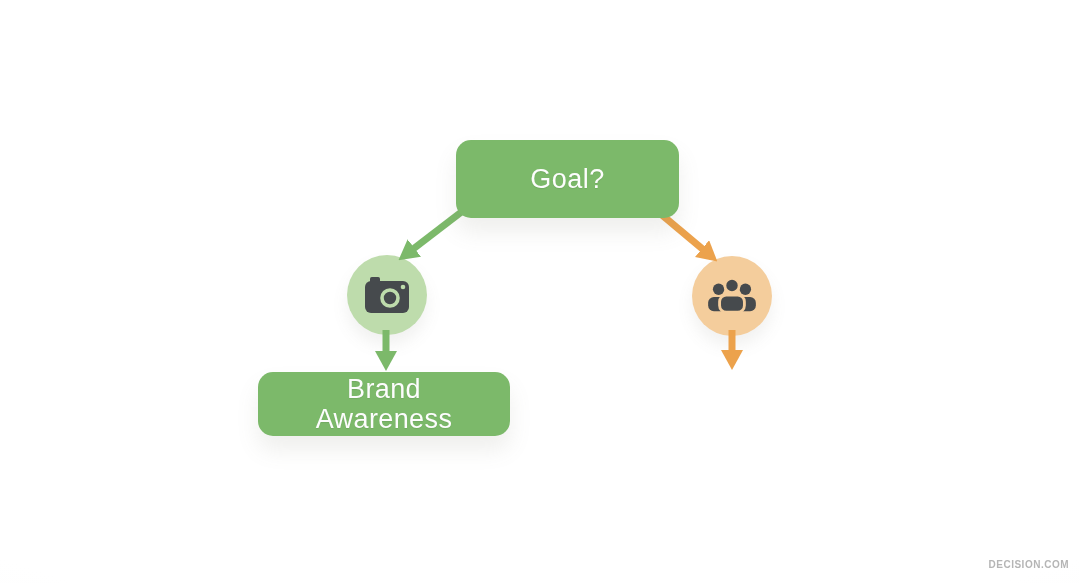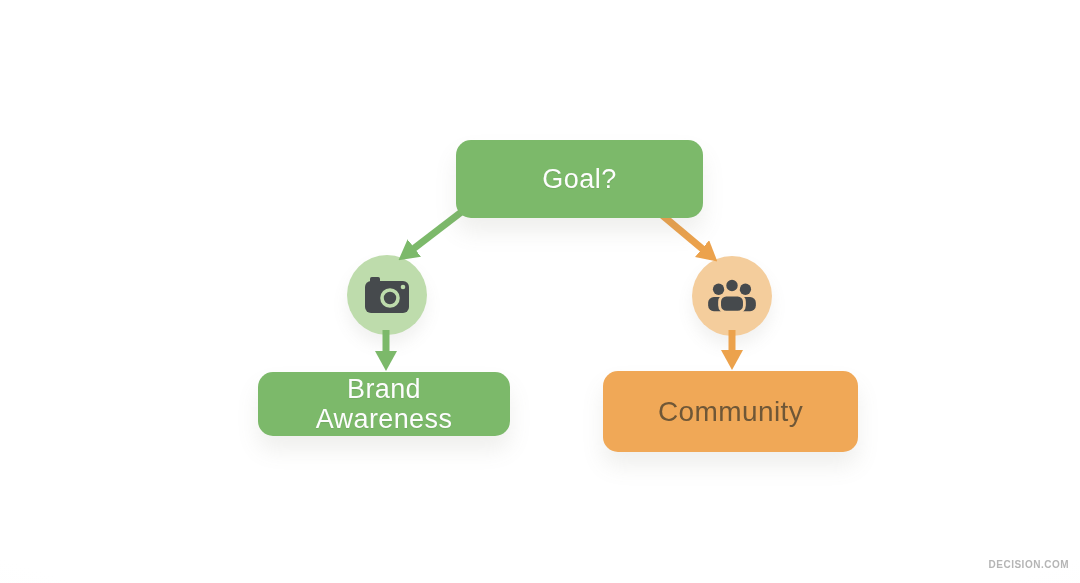--- a/index.html
+++ b/index.html
@@ -24,21 +24,21 @@
     display: flex;
     align-items: center;
     justify-content: center;
     text-align: center;
     border-radius: 15px;
     z-index: 3;
     box-shadow: 0 14px 22px rgba(120,120,110,0.12);
   }
   .node-root {
     left: 456px; top: 140px;
-    width: 247px; height: 78px;
+    width: 223px; height: 78px;
     background: #7cb96a;
     color: #fdfdfd;
     font-size: 27px;
     letter-spacing: 0.5px;
     text-shadow: 0 1px 1px rgba(0,0,0,0.08);
   }
   .node-left {
     left: 258px; top: 372px;
     width: 252px; height: 64px;
     background: #7cb96a;
@@ -122,19 +122,16 @@
       <rect x="30" y="23" width="21" height="15" rx="6" fill="#464a4d"></rect>
       <circle cx="26" cy="11" r="7.5" fill="#464a4d" stroke="#f4cd9c" stroke-width="3"></circle>
       <rect x="13" y="21" width="26" height="18" rx="7" fill="#464a4d" stroke="#f4cd9c" stroke-width="3"></rect>
     </svg>
   </div>
 
   <div class="node node-left">
     <span class="wrap">Brand Awareness</span>
   </div>
 
-  <div class="node node-right">
-    <span>Community</span>
-  </div>
 
   <div class="watermark">DECISION.COM</div>
 
 </div>
 
 </body></html>

